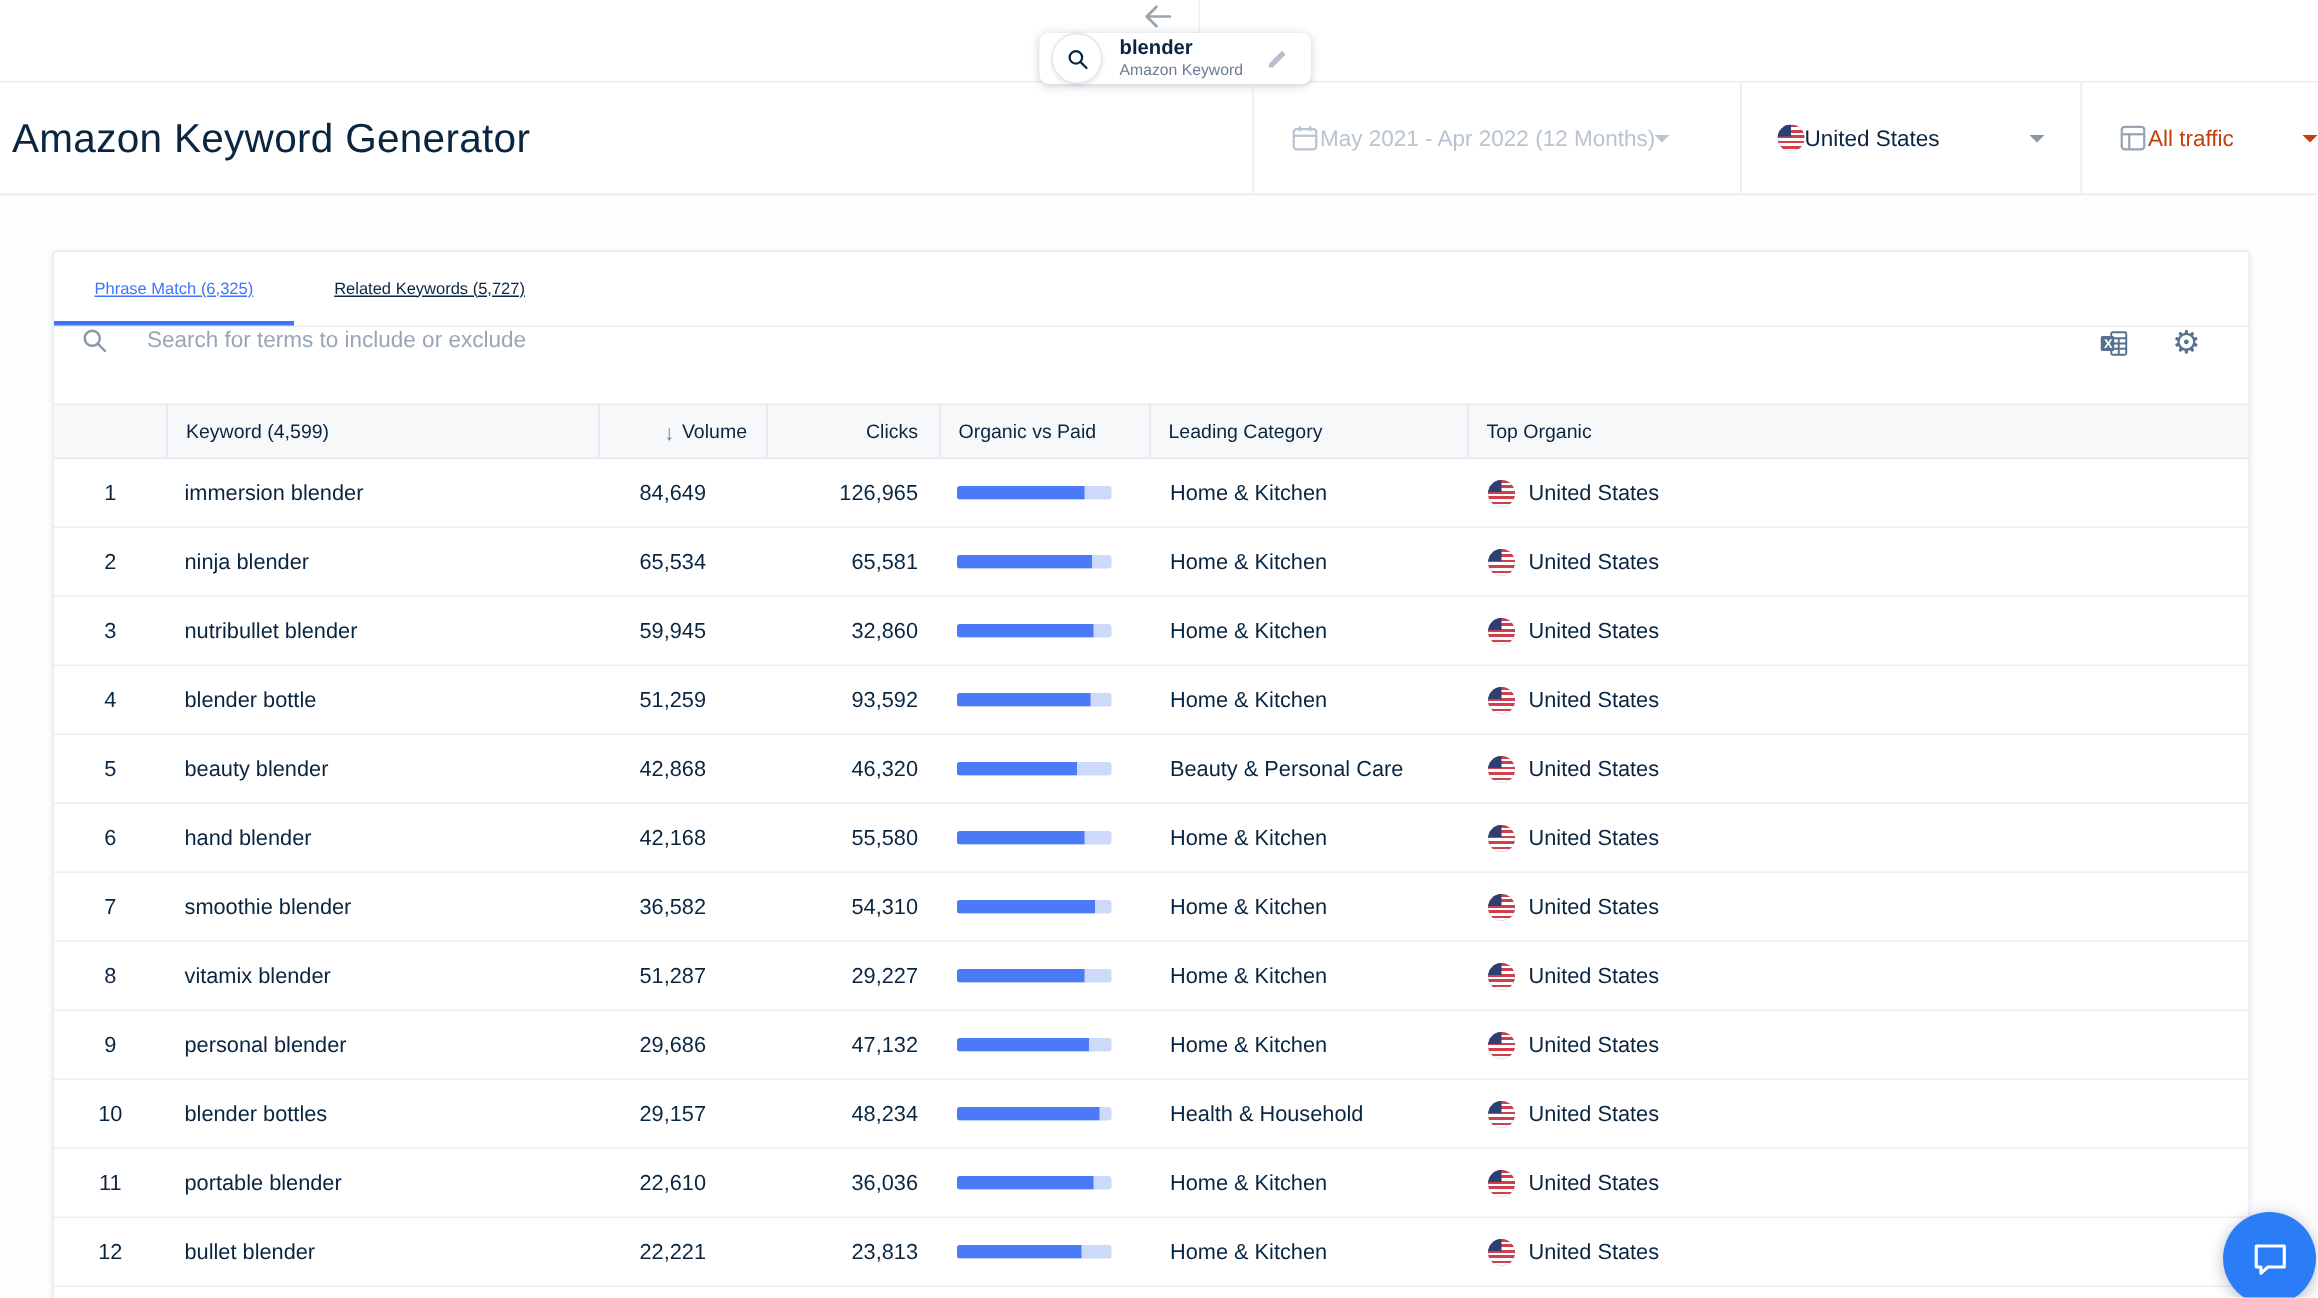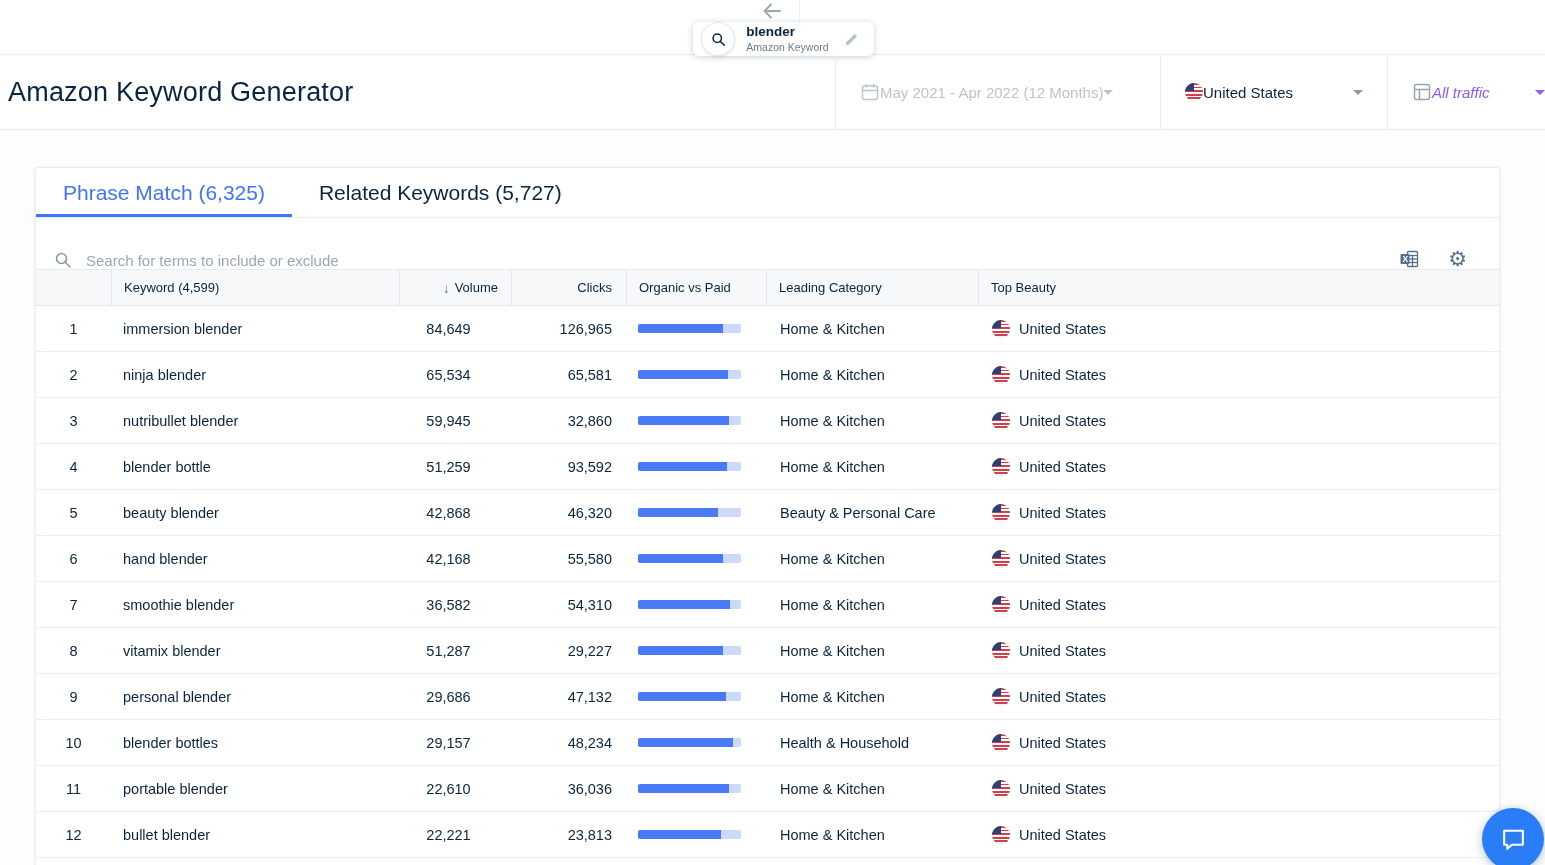--- a/index.html
+++ b/index.html
@@ -45,21 +45,21 @@
     letter-spacing: .2px;
   }
   .header-controls { display: flex; align-items: stretch; }
   .hc {
     display: flex; align-items: center; border-left: 1px solid #e8eaf0; padding: 0 24px;
     font-size: 15px; cursor: pointer; position: relative;
   }
   .hc-date { color: #b9c4d0; min-width: 325px; }
   .hc-country { color: #092540; min-width: 227px; justify-content: flex-start; }
   .hc-country .caret { margin-left: auto; }
-  .hc-traffic { color: #8b5cf6; min-width: 158px; padding-right: 0; font-style: italic; }
+  .hc-traffic { color: #c2410c; min-width: 158px; padding-right: 0; }
   .hc-traffic .caret { position: absolute; right: 0px; }
   .caret {
     width: 0; height: 0; border-left: 5px solid transparent; border-right: 5px solid transparent;
     border-top: 5px solid currentColor; display: inline-block;
   }
   .flag {
     position: relative; width: 18px; height: 18px; border-radius: 50%; overflow: hidden;
     flex: 0 0 auto;
     background: repeating-linear-gradient(180deg, #d0404c 0 1.8px, #fff 1.8px 3.6px);
     box-shadow: inset 0 0 0 .5px rgba(9,37,64,.15);
@@ -69,31 +69,31 @@
   }
 
   
   .card {
     position: absolute; left: 35px; top: 167px; width: 1465px; height: 820px;
     background: #fff; border: 1px solid #e8ecf1; border-radius: 3px;
     box-shadow: 0 1px 4px rgba(9,37,64,.07);
   }
   .tabs { height: 50px; border-bottom: 1px solid #e8ecf1; display: flex; }
   .tab {
-    padding: 0 27px; display: flex; align-items: center; font-size: 21px; color: #092540;
-    cursor: pointer; white-space: nowrap;
+    padding: 0 27px; display: flex; align-items: center; font-size: 11px; color: #092540;
+    cursor: pointer; white-space: nowrap; text-decoration: underline;
   }
   .tab.active {
     color: var(--accent-blue, #3e74fe); font-weight: 500;
     box-shadow: inset 0 -3px 0 var(--accent-blue, #3e74fe);
   }
 
   .search-row {
-    height: 52px; border-bottom: 1px solid #e8ecf1; display: flex; align-items: flex-end;
-    padding: 0 18px; gap: 14px;
+    height: 52px; border-bottom: 1px solid #e8ecf1; display: flex; align-items: flex-start;
+    padding: 0 18px; gap: 26px;
   }
   .search-input {
     flex: 1; border: none; outline: none; font-size: 15px; color: #092540;
     font-family: inherit; background: transparent;
   }
   .search-input::placeholder { color: #9aa6b4; }
   .search-actions { display: flex; align-items: center; gap: 28px; margin-right: 14px; }
   .gear-glyph { font-size: 21px; color: #56708f; line-height: 1; cursor: pointer; }
   .icon-btn { display: flex; align-items: center; cursor: pointer; }
 
@@ -235,21 +235,21 @@
     <div class="th">Keyword (4,599)</div>
     <div class="th th-volume">
       <span class="sort-arrow">↓</span>
       <span>Volume</span>
     </div>
     <div class="th th-clicks">
       <span>Clicks</span>
     </div>
     <div class="th">Organic vs Paid</div>
     <div class="th">Leading Category</div>
-    <div class="th">Top Beauty</div>
+    <div class="th">Top Organic</div>
   </div>
 
   <div id="table-body">
   <div class="trow">
     <div class="c-idx">1</div>
     <div class="c-kw">immersion blender</div>
     <div class="c-vol">84,649</div>
     <div class="c-clicks">126,965</div>
     <div class="c-bar">
       <div class="bar-track">

